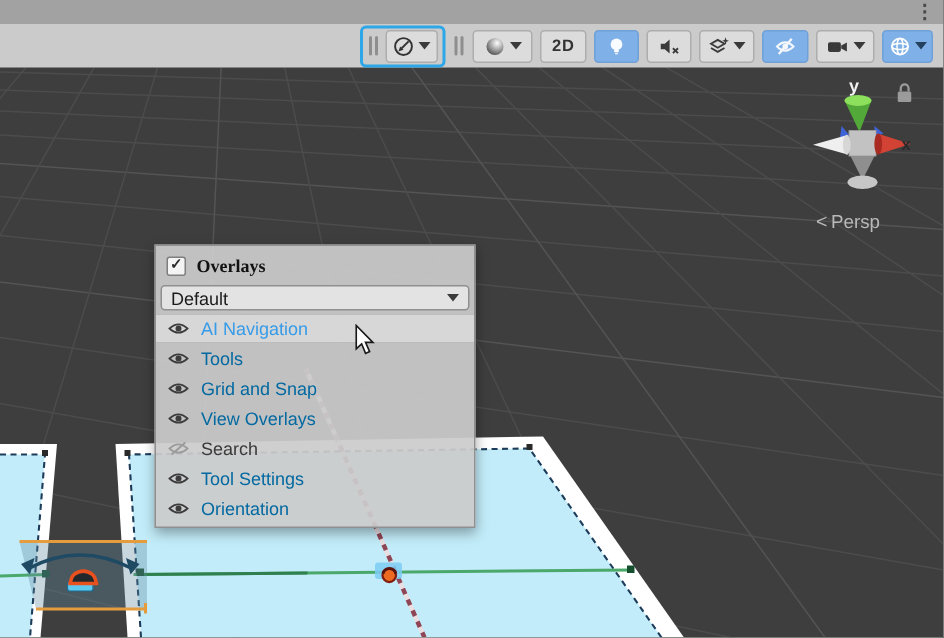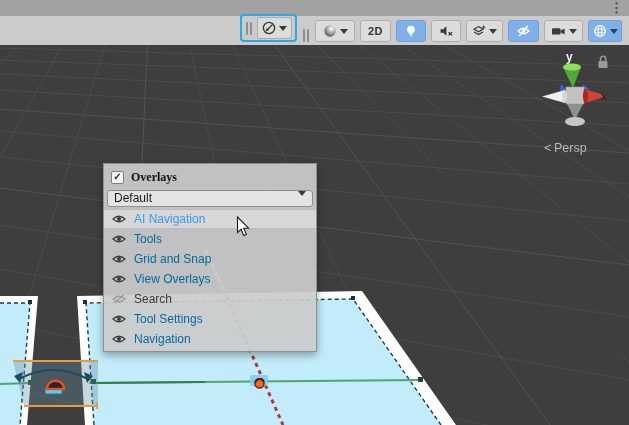--- a/index.html
+++ b/index.html
@@ -2,21 +2,21 @@
 <html><head>
 <meta charset="utf-8">
 <style>
   html,body{margin:0;padding:0;}
   #stage{position:relative;width:629px;height:425px;overflow:hidden;background:#3E3E3E;
          font-family:"Liberation Sans",sans-serif;-webkit-font-smoothing:antialiased;}
   
   #top-strip{position:absolute;left:0;top:0;width:629px;height:16px;background:#A2A2A2;z-index:6;}
   #overflow-dots{position:absolute;right:6px;top:0px;font-size:13px;font-weight:bold;color:#4A4A4A;line-height:16px;}
   #toolbar-strip{position:absolute;left:0;top:16px;width:629px;height:29px;background:#CBCBCB;z-index:6;}
-  #toolbar-row{position:absolute;left:240px;top:3px;height:23px;display:flex;align-items:flex-end;gap:5px;}
+  #toolbar-row{position:absolute;left:240px;top:3px;height:23px;display:flex;align-items:center;gap:5px;}
   .tb-btn{height:22px;background:#DCDCDC;border:1px solid #ADADAD;border-radius:3px;
           display:flex;align-items:center;justify-content:center;gap:3px;padding:0 4px;box-sizing:border-box;}
   .tb-btn.active{background:#7FB1E8;border-color:#6FA0D8;}
   .tb-group-outline{display:flex;align-items:center;gap:4px;border:2px solid #2EA7E8;border-radius:4px;
           padding:1px 3px;background:transparent;}
   .drag-handle{display:flex;gap:2px;align-items:center;padding:0 1px;}
   .drag-handle i{display:block;width:2px;height:13px;background:#8E8E8E;border-radius:1px;}
   .dd-arrow{width:0;height:0;border-left:4px solid transparent;border-right:4px solid transparent;border-top:5px solid #3A3A3A;}
   .dd-arrow.on-blue{border-top-color:#24425E;}
   .twoD{font-size:11px;font-weight:bold;color:#333;letter-spacing:0.5px;}
@@ -24,21 +24,21 @@
   .seg-left{border-top-right-radius:0;border-bottom-right-radius:0;}
   
   #overlay-menu{position:absolute;left:103px;top:163px;width:214px;height:189px;z-index:10;
       background:rgba(203,203,203,0.93);border:1px solid #8F8F8F;box-sizing:border-box;
       box-shadow:0 3px 8px rgba(0,0,0,0.35);}
   #menu-header{display:flex;align-items:center;height:26px;padding-left:7px;}
   #menu-header .cb{width:13px;height:13px;background:#F4F4F4;border:1px solid #7F7F7F;border-radius:2px;
       display:flex;align-items:center;justify-content:center;font-size:10px;font-weight:bold;color:#2A2A2A;box-sizing:border-box;line-height:1;}
   #menu-header .ttl{margin-left:7px;font-size:12px;font-weight:bold;color:#111;font-family:Liberation Serif, serif;}
   #preset-dd{margin:0 3px;height:17px;background:#E3E3E3;border:1px solid #909090;border-radius:3px;
-      display:flex;align-items:flex-start;padding:0 6px;justify-content:space-between;box-sizing:border-box;gap:12px;}
+      display:flex;align-items:center;padding:0 6px;justify-content:space-between;box-sizing:border-box;gap:12px;}
   #preset-dd .val{font-size:12px;color:#1A1A1A;}
   #menu-list{margin-top:2px;}
   .menu-row{height:20px;display:flex;align-items:center;padding-left:7px;}
   .menu-row.hl{background:rgba(216,216,216,0.97);border-top:1px solid rgba(170,170,170,0.6);border-bottom:1px solid rgba(170,170,170,0.6);box-sizing:border-box;}
   .menu-row .lbl{margin-left:8px;font-size:12px;color:#0369a1;}
   .menu-row .lbl.accent{color:#369BE8;}
   .menu-row .lbl.dim{color:#3A3A3A;}
   .eyewrap{width:15px;display:flex;justify-content:center;}
   
   #cursor{position:absolute;left:236px;top:216px;z-index:30;}
@@ -358,21 +358,21 @@
         <span class="lbl">Tool Settings</span>
       </div>
 
       <div class="menu-row">
         <span class="eyewrap">
             <svg width="14" height="10">
           <path d="M1,5 Q7,-0.5 13,5 Q7,10.5 1,5 Z" fill="none" stroke="#3C3C3C" stroke-width="1.2"></path>
               <circle cx="7" cy="5" r="2" fill="#3C3C3C"></circle>
             </svg>
           </span>
-        <span class="lbl">Navigation</span>
+        <span class="lbl">Orientation</span>
       </div>
 
     </div>
   </div>
 
   <svg id="cursor" width="15" height="22">
     <path d="M1.5,1 L1.5,16.5 L5.1,13.2 L7.7,19.6 L10.4,18.4 L7.7,12.2 L12.6,12.2 Z" fill="#FFFFFF" stroke="#1A1A1A" stroke-width="1.1"></path>
   </svg>
 
 </div>

